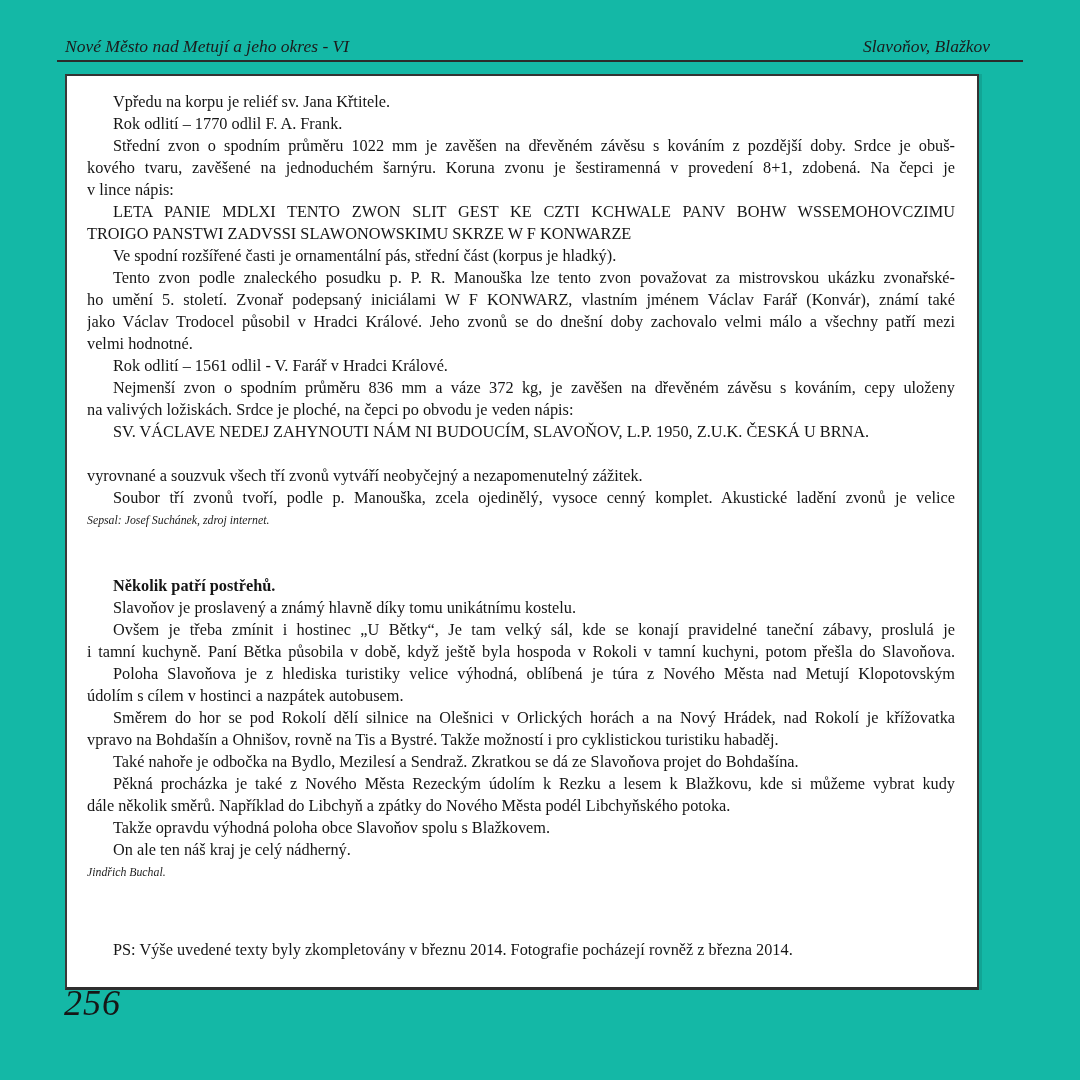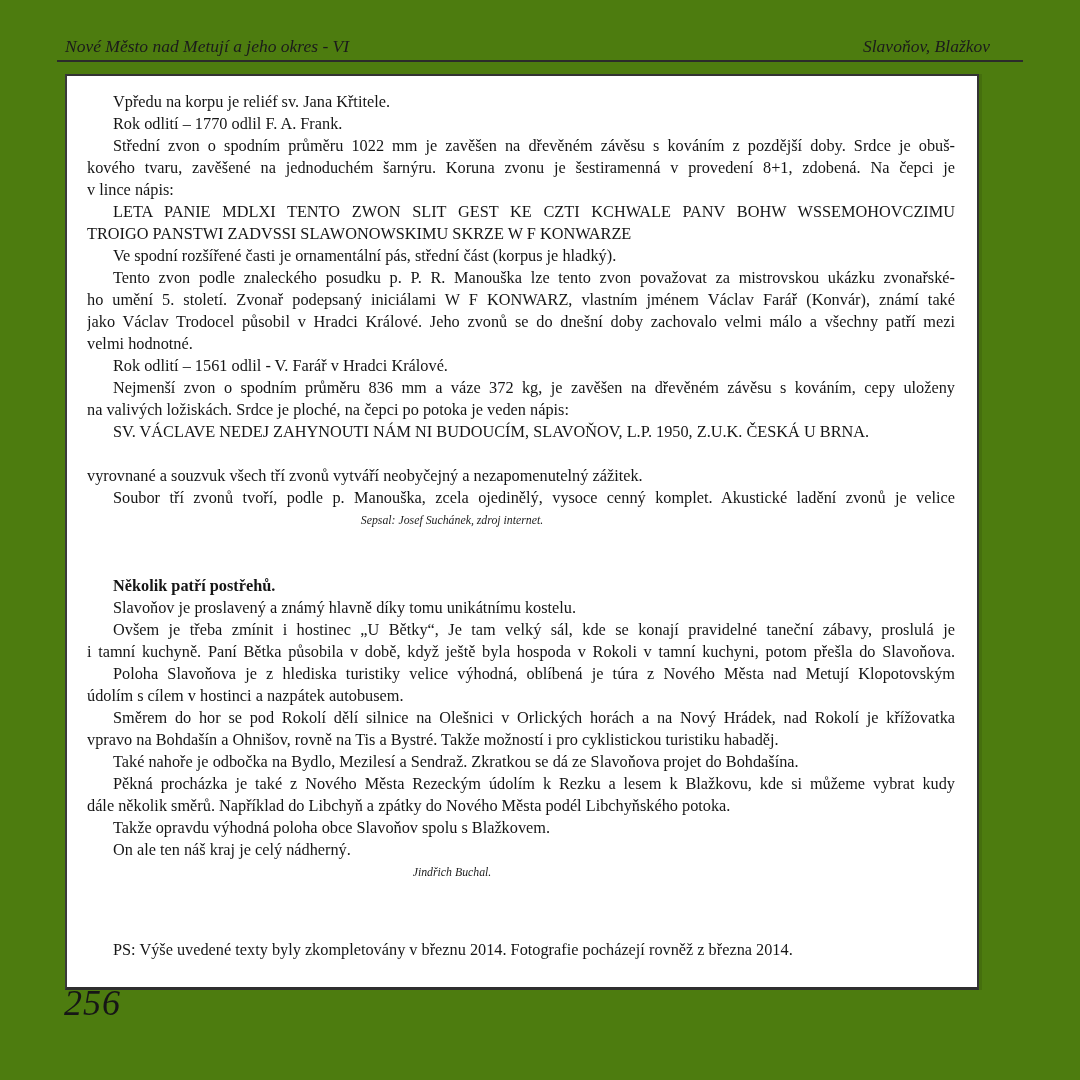--- a/index.html
+++ b/index.html
@@ -3,21 +3,21 @@
 <meta charset="utf-8">
 <style>
   html,body{margin:0;padding:0;}
   body{
     width:1080px;height:1080px;position:relative;
     background:#ffffff;
     font-family:"Liberation Serif","DejaVu Serif",serif;
     color:#141414;
     overflow:hidden;
   }
-  .page{position:absolute;inset:0;background:#4d7c0f;}
+  .page{position:absolute;inset:0;background:#14b8a6;}
   
   .header{
     position:absolute;left:65px;top:36px;width:925px;
     display:flex;justify-content:space-between;align-items:baseline;
     font-style:italic;font-size:17.5px;color:#1b1b1b;
   }
   .rule{
     position:absolute;left:57px;top:60px;width:966px;height:2px;
     background:#2b2b2b;
   }
@@ -36,21 +36,21 @@
   }
   .line{
     height:22px;line-height:22px;font-size:16.3px;
     white-space:normal;overflow:hidden;color:#151515;
   }
   .s-i  {padding-left:26px;}
   .s-ij {padding-left:26px;text-align:justify;text-align-last:justify;}
   .s-j  {text-align:justify;text-align-last:justify;}
   .s-f  {}
   .s-b  {padding-left:26px;font-weight:bold;}
-  .s-r  {font-size:11.8px;font-style:italic;text-align:center;padding-right:138px;color:#1c1c1c;}
+  .s-r  {font-size:11.8px;font-style:italic;text-align:left;padding-right:138px;color:#1c1c1c;}
   .s-blank{height:22px;}
   .s-blank-sm{height:12px;}
   
   .pagenum{
     position:absolute;left:64px;top:982px;
     font-style:italic;font-size:36px;color:#161616;letter-spacing:1px;text-align:center;
   }
 </style>
 </head>
 <body>
@@ -73,21 +73,21 @@
         <div class="line s-f">v lince nápis:</div>
         <div class="line s-ij">LETA PANIE MDLXI TENTO ZWON SLIT GEST KE CZTI KCHWALE PANV BOHW WSSEMOHOVCZIMU</div>
         <div class="line s-f">TROIGO PANSTWI ZADVSSI SLAWONOWSKIMU SKRZE W F KONWARZE</div>
         <div class="line s-i">Ve spodní rozšířené časti je ornamentální pás, střední část (korpus je hladký).</div>
         <div class="line s-ij">Tento zvon podle znaleckého posudku p. P. R. Manouška lze tento zvon považovat za mistrovskou ukázku zvonařské-</div>
         <div class="line s-j">ho umění 5. století. Zvonař podepsaný iniciálami W F KONWARZ, vlastním jménem Václav Farář (Konvár), známí také</div>
         <div class="line s-j">jako Václav Trodocel působil v Hradci Králové. Jeho zvonů se do dnešní doby zachovalo velmi málo a všechny patří mezi</div>
         <div class="line s-f">velmi hodnotné.</div>
         <div class="line s-i">Rok odlití – 1561 odlil - V. Farář v Hradci Králové.</div>
         <div class="line s-ij">Nejmenší zvon o spodním průměru 836 mm a váze 372 kg, je zavěšen na dřevěném závěsu s kováním, cepy uloženy</div>
-        <div class="line s-f">na valivých ložiskách. Srdce je ploché, na čepci po potoka je veden nápis:</div>
+        <div class="line s-f">na valivých ložiskách. Srdce je ploché, na čepci po obvodu je veden nápis:</div>
         <div class="line s-i">SV. VÁCLAVE NEDEJ ZAHYNOUTI NÁM NI BUDOUCÍM, SLAVOŇOV, L.P. 1950, Z.U.K. ČESKÁ U BRNA.</div>
         <div class="line s-blank"></div>
         <div class="line s-f">vyrovnané a souzvuk všech tří zvonů vytváří neobyčejný a nezapomenutelný zážitek.</div>
         <div class="line s-ij">Soubor tří zvonů tvoří, podle p. Manouška, zcela ojedinělý, vysoce cenný komplet. Akustické ladění zvonů je velice</div>
         <div class="line s-r">Sepsal: Josef Suchánek, zdroj internet.</div>
         <div class="line s-blank"></div>
         <div class="line s-blank"></div>
         <div class="line s-b">Několik patří postřehů.</div>
         <div class="line s-i">Slavoňov je proslavený a známý hlavně díky tomu unikátnímu kostelu.</div>
         <div class="line s-ij">Ovšem je třeba zmínit i hostinec „U Bětky“, Je tam velký sál, kde se konají pravidelné taneční zábavy, proslulá je</div>

